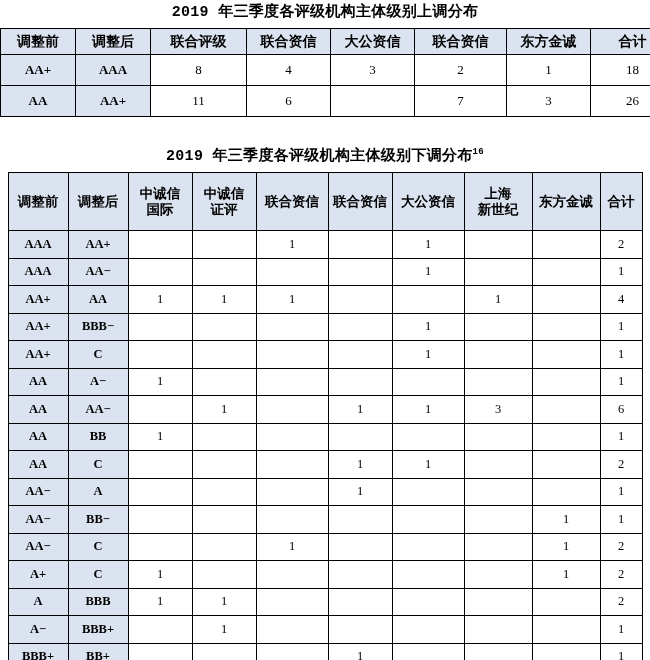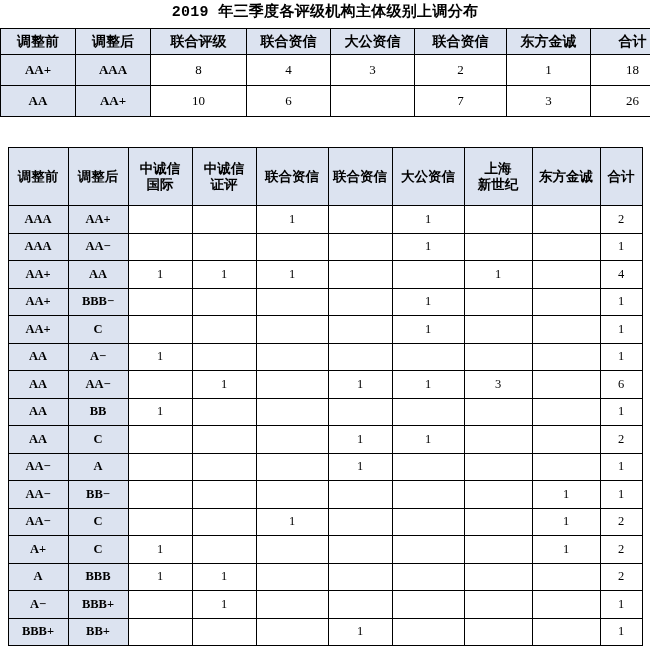--- a/index.html
+++ b/index.html
@@ -136,32 +136,35 @@
             <td class="numcell">8</td>
             <td class="numcell">4</td>
             <td class="numcell">3</td>
             <td class="numcell">2</td>
             <td class="numcell">1</td>
             <td class="numcell">18</td>
           </tr>
           <tr>
             <td class="labelcell">AA</td>
             <td class="labelcell">AA+</td>
-            <td class="numcell">10</td>
+            <td class="numcell">11</td>
             <td class="numcell">6</td>
             <td class="numcell"></td>
             <td class="numcell">7</td>
             <td class="numcell">3</td>
             <td class="numcell">26</td>
           </tr>
         </tbody>
     </table>
   </div>
 
   <div id="table-downgrade-wrap">
+    <div class="table-title">
+      <span>2019 年三季度各评级机构主体级别下调分布</span><sup>16</sup>
+    </div>
     <table class="grid" id="table-downgrade">
       <colgroup>
         <col style="width:60px">
           <col style="width:60px">
         <col style="width:64px">
           <col style="width:64px">
         <col style="width:72px">
           <col style="width:64px">
         <col style="width:72px">
           <col style="width:68px">

